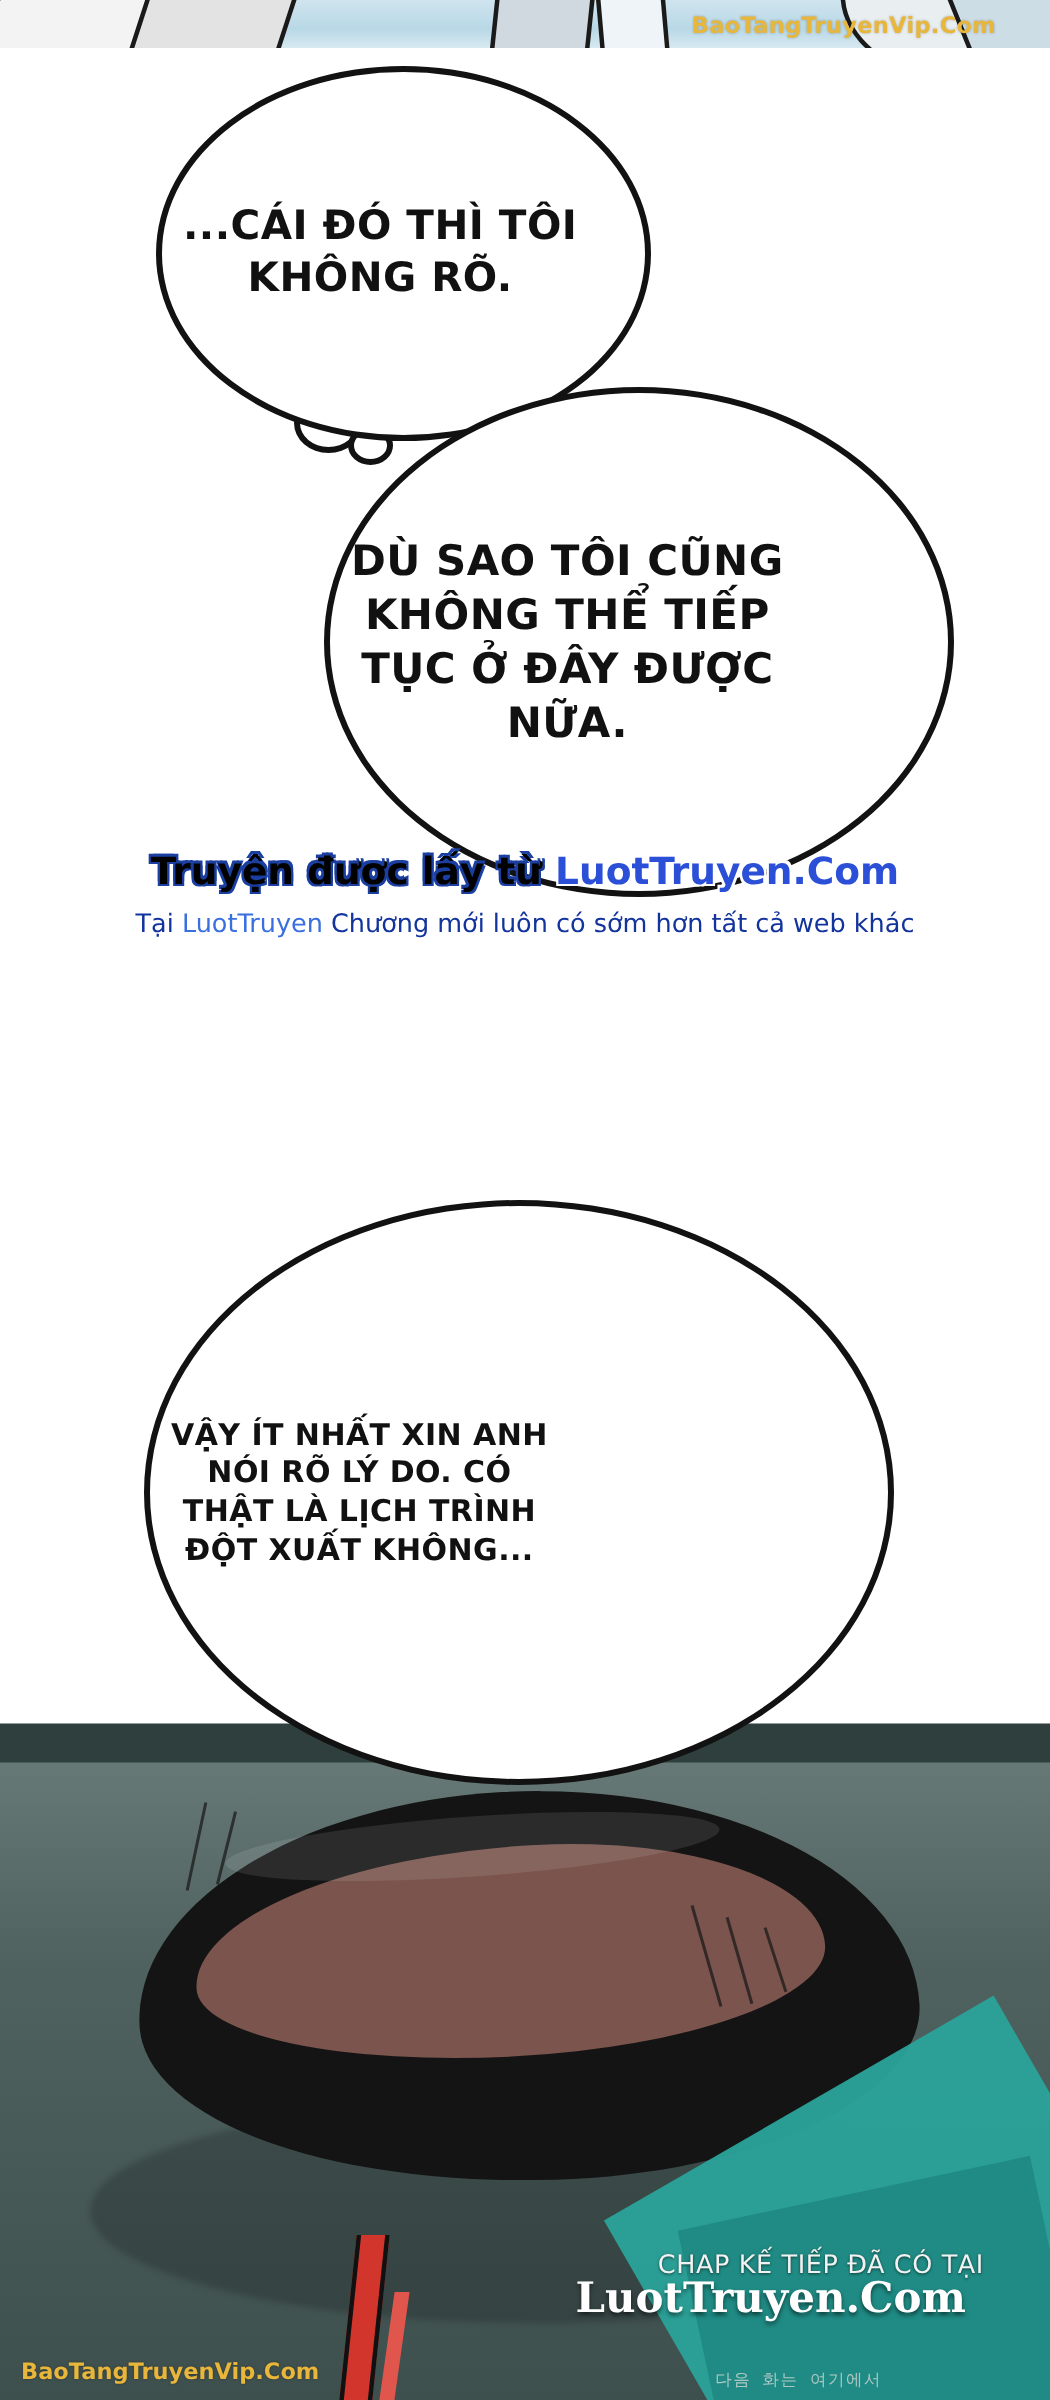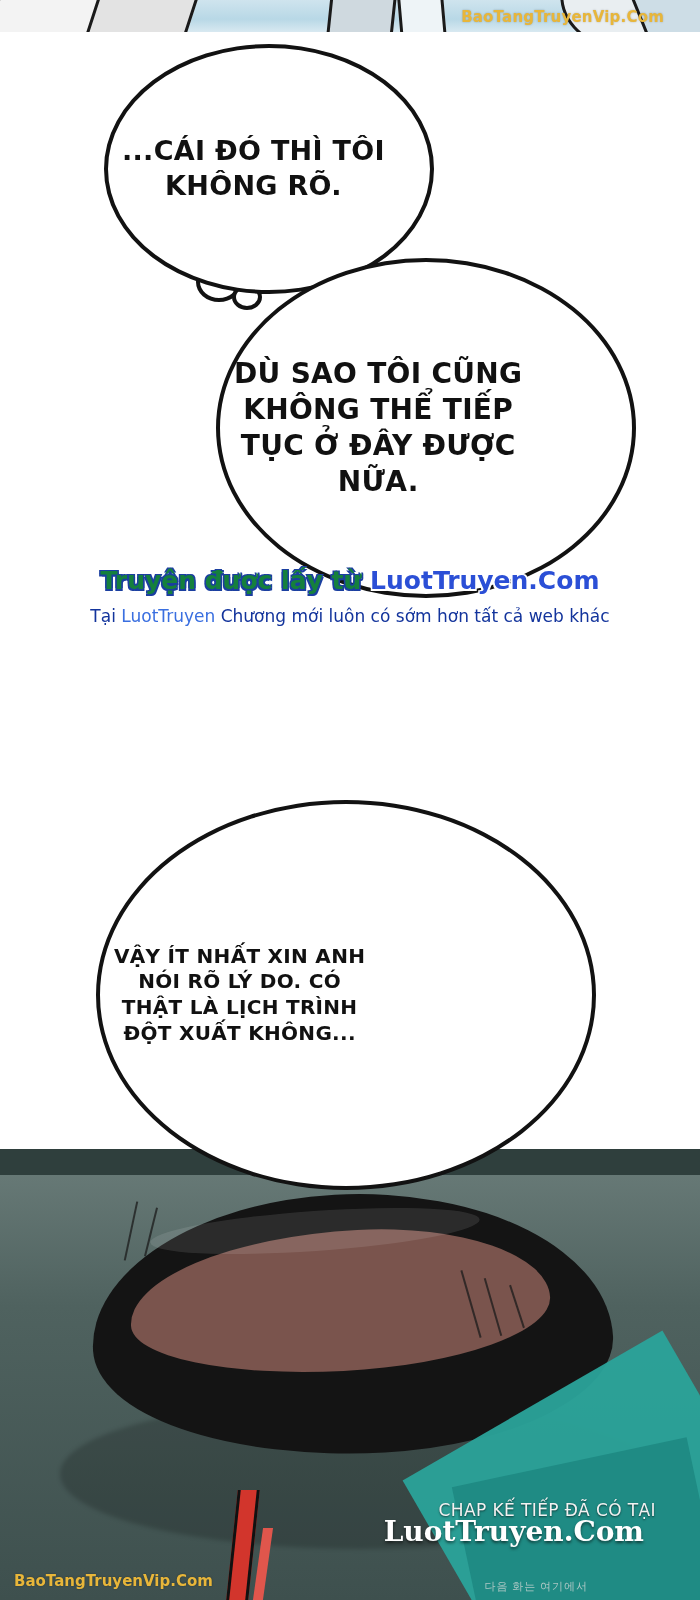--- a/index.html
+++ b/index.html
@@ -176,21 +176,21 @@
     text-align: center;
     z-index: 8;
   }
   .promo-line1 {
     font-family: "DejaVu Sans", sans-serif;
     font-size: 25px;
     font-weight: bold;
     white-space: nowrap;
   }
   .promo-line1 .p-yellow {
-    color: #15803d;
+    color: #000000;
     text-shadow:
       -1.5px -1.5px 0 #1b3fa0, 1.5px -1.5px 0 #1b3fa0,
       -1.5px  1.5px 0 #1b3fa0, 1.5px  1.5px 0 #1b3fa0;
   }
   .promo-line1 .p-blue {
     color: #2b4fd6;
     text-shadow:
       -1.5px -1.5px 0 #ffffff, 1.5px -1.5px 0 #ffffff,
       -1.5px  1.5px 0 #ffffff, 1.5px  1.5px 0 #ffffff;
   }
@@ -331,21 +331,21 @@
     font-weight: bold;
     color: #ffffff;
     white-space: nowrap;
     text-shadow: 0 2px 3px rgba(0,0,0,0.55);
     z-index: 11;
   }
   .kr-note {
     position: absolute;
     right: 112px;
     bottom: 6px;
-    font-family: Liberation Serif, serif;
+    font-family: Liberation Mono, monospace;
     font-size: 11px;
     color: #cfd6d4;
     letter-spacing: 1px;
     white-space: nowrap;
     opacity: 0.8;
     z-index: 11;
   }
 </style>
 </head>
 <body>

